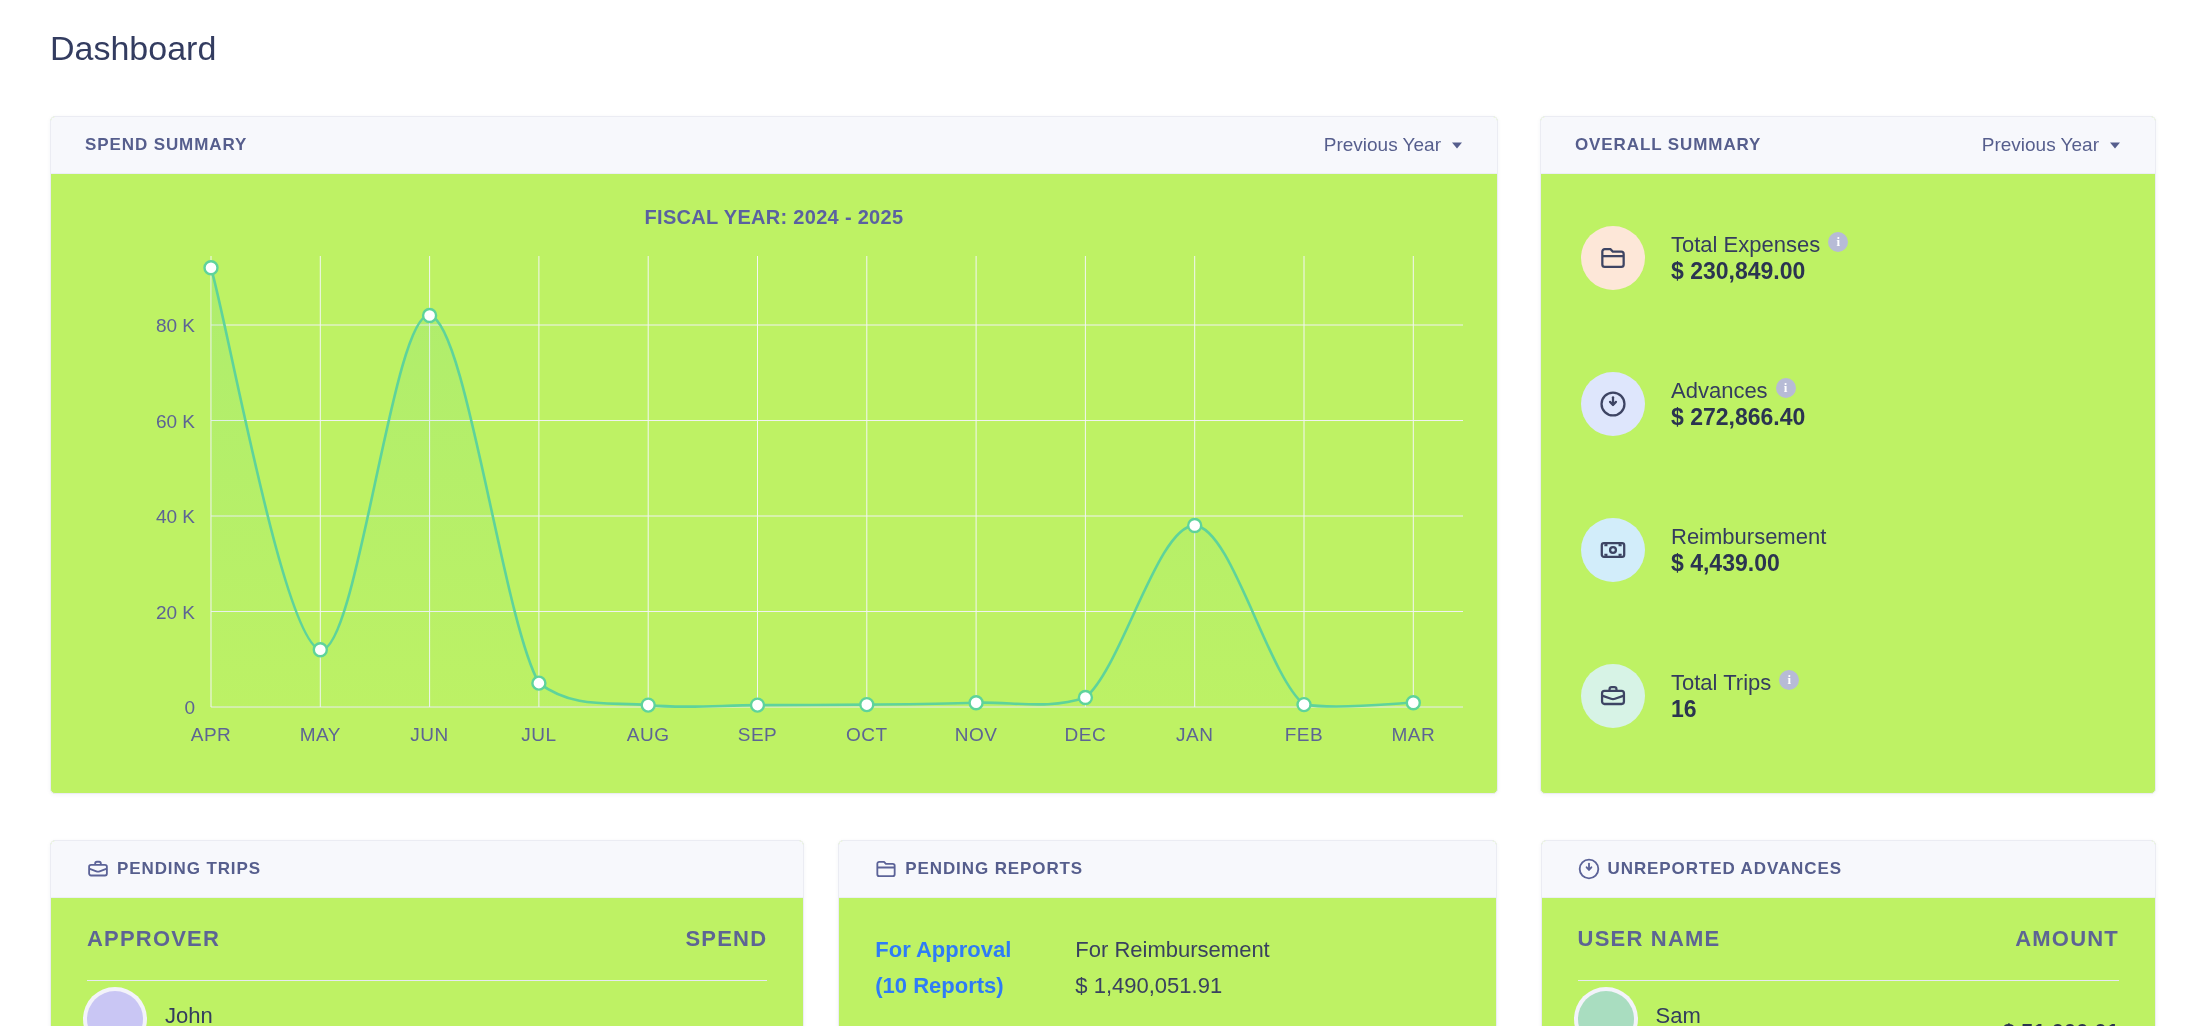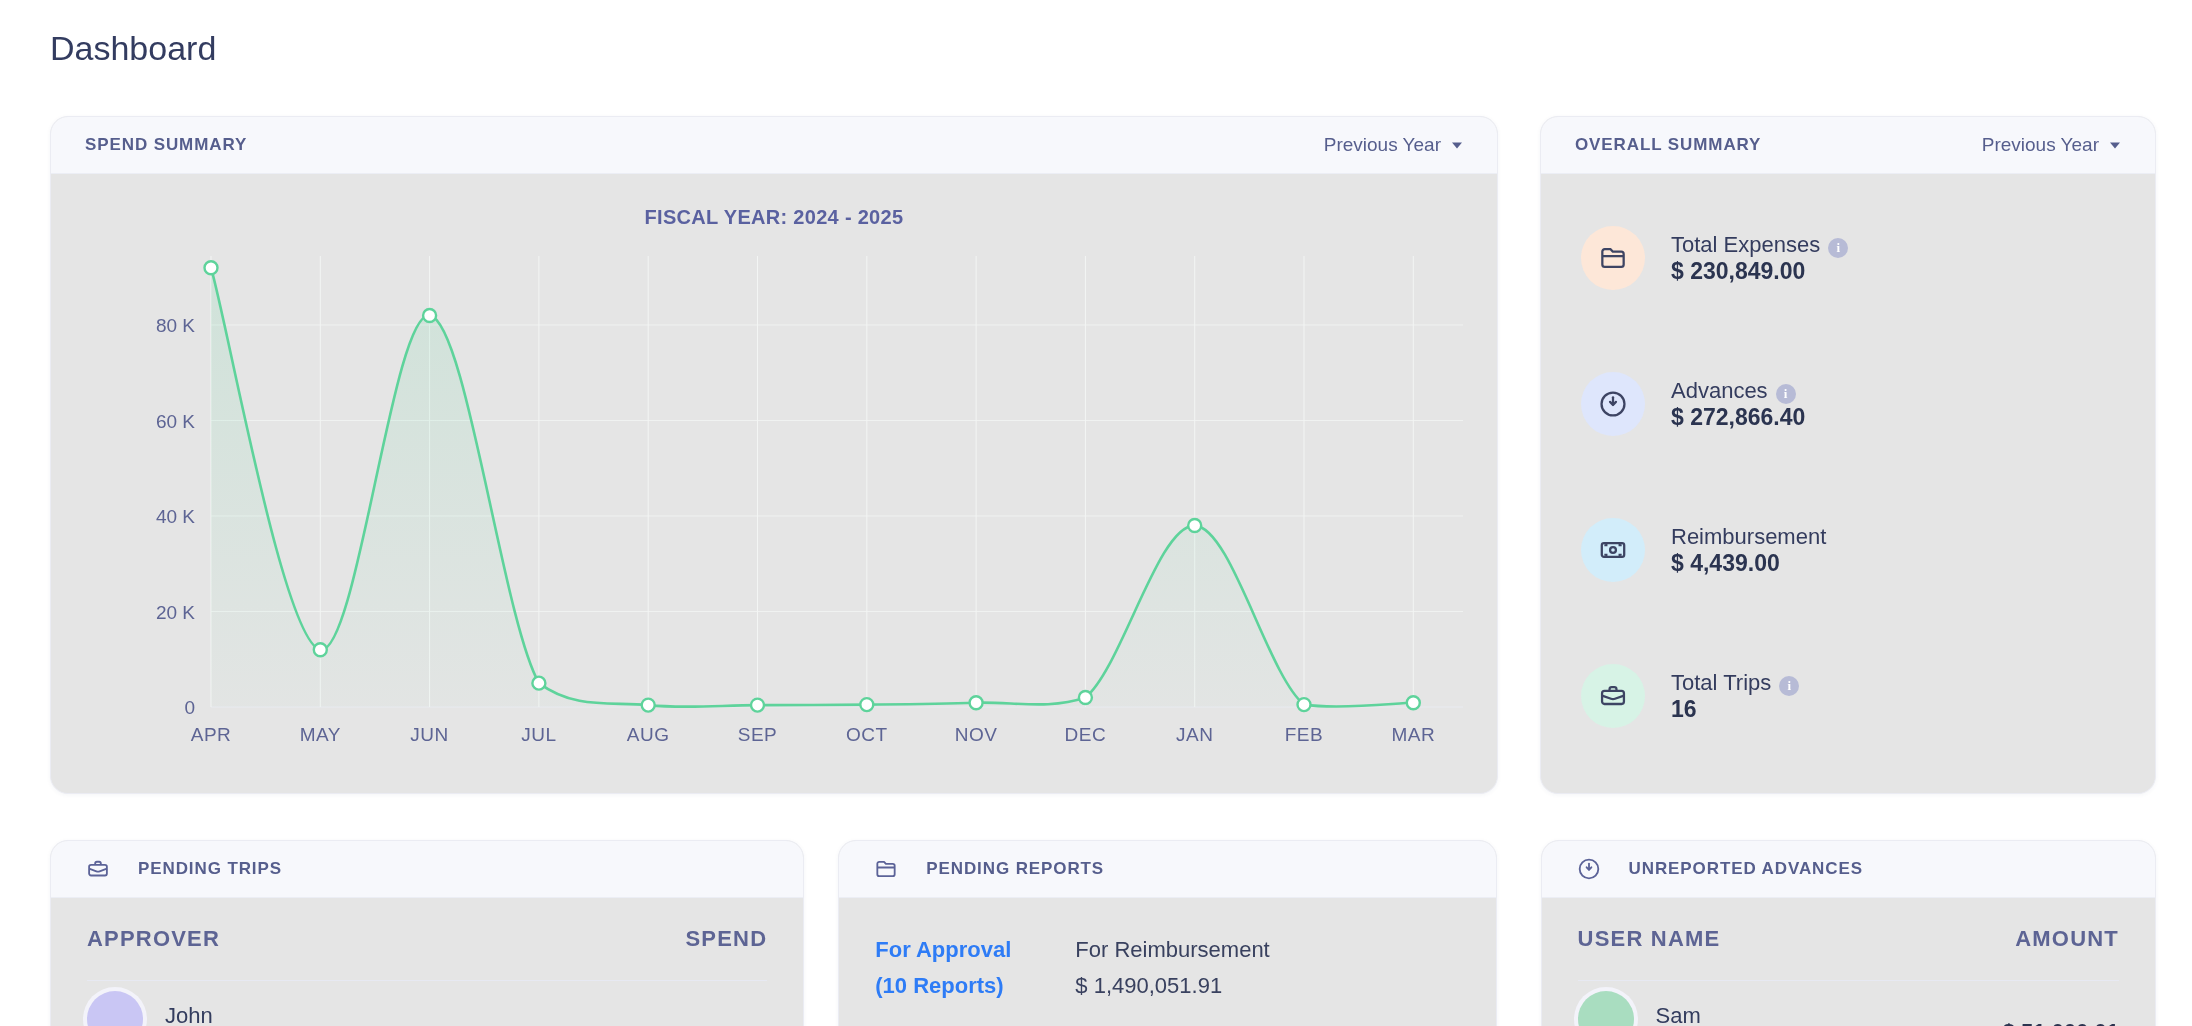--- a/index.html
+++ b/index.html
@@ -5,45 +5,45 @@
   * { box-sizing: border-box; margin: 0; padding: 0; }
   html,body { width: 2192px; height: 1026px; overflow: hidden; background: #ffffff;
     font-family: "Liberation Sans", sans-serif; }
   .container { padding: 26px 36px 0 50px; }
 
   .page-title { font-size: 34px; font-weight: 500; color: #333c60; line-height: 44px; }
 
   .row1 { display: flex; margin-top: 46px; }
   .row2 { display: flex; margin-top: 46px; }
 
-  .card { background: #e5e5e5; border: 1px solid #ebecf3; border-radius: 18px;
+  .card { background: #bef264; border: 1px solid #ebecf3; border-radius: 5px;
     box-shadow: 0 1px 4px rgba(45,55,95,.05); overflow: hidden; }
   .card-header { height: 57px; display: flex; align-items: center; justify-content: space-between;
     padding: 0 34px; background: #f7f8fc; border-bottom: 1px solid #eceef5; }
   .card-title { font-size: 17px; font-weight: 700; letter-spacing: .9px; color: #565e8d; }
-  .header-left { display: flex; align-items: center; gap: 27px; text-align: center; }
+  .header-left { display: flex; align-items: center; gap: 6px; text-align: center; }
   .period { display: flex; align-items: center; gap: 10px; font-size: 19px; font-weight: 500;
     color: #565e8d; cursor: pointer; }
   .hdr-ic { width: 26px; height: 26px; color: #5c6398; flex: 0 0 auto; }
 
   
   .spend-card { width: 1448px; height: 678px; margin-right: 42px; }
   .spend-body { position: relative; height: 620px; }
   .chart-title { position: absolute; top: 32px; left: 0; width: 100%; text-align: center;
     font-size: 20px; font-weight: 700; letter-spacing: .3px; color: #5a61a0; }
   svg text { font-family: "Liberation Sans", sans-serif; }
 
   
   .overall-card { width: 616px; height: 678px; }
   .overall-body { padding: 52px 0 0 40px; }
   .sum-item { display: flex; align-items: center; gap: 26px; margin-bottom: 82px; }
   .ic-circle { width: 64px; height: 64px; border-radius: 50%; display: flex;
     align-items: center; justify-content: center; flex: 0 0 auto; }
   .ic-circle svg { width: 32px; height: 32px; color: #3d4463; }
-  .sum-label-row { display: flex; align-items: flex-end; gap: 8px; }
+  .sum-label-row { display: flex; align-items: flex-start; gap: 8px; }
   .sum-label { font-size: 22px; font-weight: 500; color: #343c5e; }
   .sum-value { font-size: 23px; font-weight: 700; color: #2b3450; }
   .info-dot { width: 20px; height: 20px; border-radius: 50%; background: #b7bbd6;
     display: inline-flex; align-items: center; justify-content: center; cursor: pointer; }
   .info-dot::before { content: "i"; color: #fff; font-size: 13px; font-weight: 700;
     font-family: "Liberation Serif", serif; }
 
   
   .trips-card { width: 755px; height: 420px; margin-right: 34px; }
   .reports-card { width: 659px; height: 420px; margin-right: 44px; }

